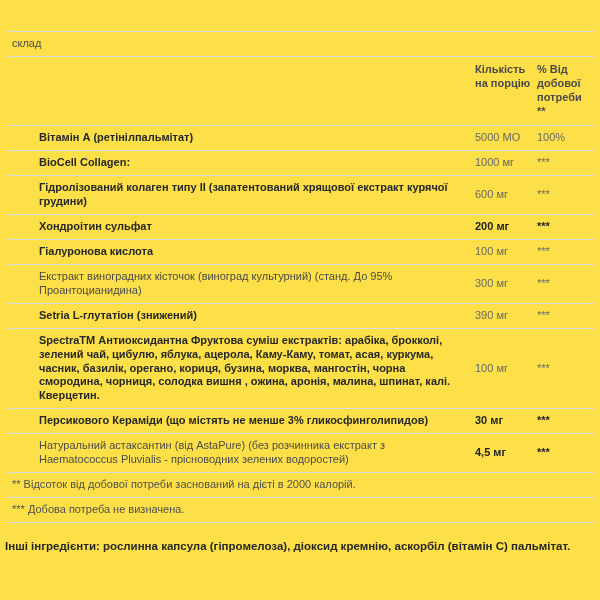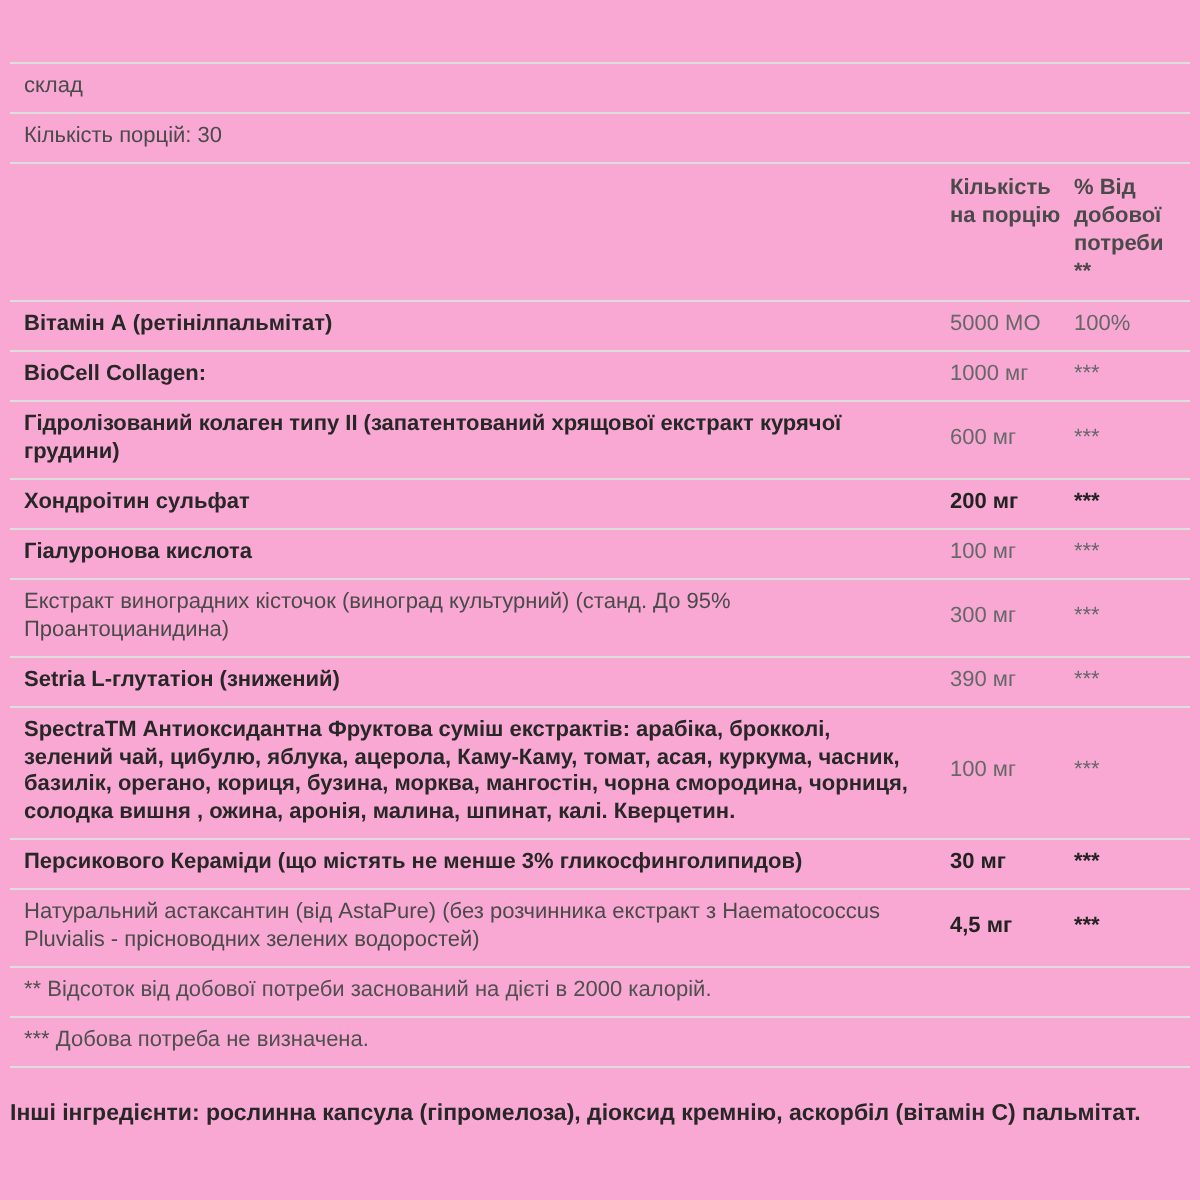--- a/index.html
+++ b/index.html
@@ -1,35 +1,35 @@
 <!DOCTYPE html>
 <html><head>
 <meta charset="utf-8">
 <style>
   html,body{margin:0;padding:0;background:#fff;}
   .sheet{
     width:600px;height:600px;box-sizing:border-box;
-    background:#f9a8d4;position:relative;overflow:hidden;
+    background:#fde047;position:relative;overflow:hidden;
     font-family:"Liberation Sans","DejaVu Sans",sans-serif;
     -webkit-font-smoothing:antialiased;
   }
   .facts{
     margin:31px 5px 0 5px;
     border-top:1px solid #ddd;
   }
   .frow{
     display:flex;align-items:center;
     border-bottom:1px solid #ddd;
     padding:5px 8px 5px 7px;
     box-sizing:border-box;
     font-size:11px;line-height:1.27;color:#4a4a4a;
   }
   .meta-cell{flex:1 1 auto;}
   .header-row{align-items:flex-start;padding-top:6px;padding-bottom:6px;min-height:42px;}
-  .cname{flex:1 1 auto;padding-right:14px;}
+  .cname{flex:1 1 auto;padding-right:14px;margin-left:27px;}
   .camt{flex:0 0 58px;padding-right:4px;}
   .cdv{flex:0 0 50px;}
   .hdr{color:#4a4a4a;font-weight:bold;}
   .b{font-weight:bold;color:#272727;}
   .val{color:#676767;}
   .valb{font-weight:bold;color:#222;}
   .footnote-cell{flex:1 1 auto;color:#4f4f4f;}
   .paras{margin:15px 8px 0 5px;}
   .para{
     font-size:11.5px;line-height:1.45;color:#272727;font-weight:bold;
@@ -39,23 +39,20 @@
 </head>
 <body>
 
 <div class="sheet">
 
   <div class="facts">
 
     <div id="meta-rows">
         <div class="frow">
           <div class="meta-cell">склад</div>
-        </div>
-        <div class="frow">
-          <div class="meta-cell">Кількість порцій: 30</div>
         </div>
       </div>
 
     <div class="frow header-row">
       <div class="cname"></div>
       <div class="camt hdr">Кількість на порцію</div>
       <div class="cdv hdr">% Від добової потреби **</div>
     </div>
 
     <div id="ingredient-rows">

